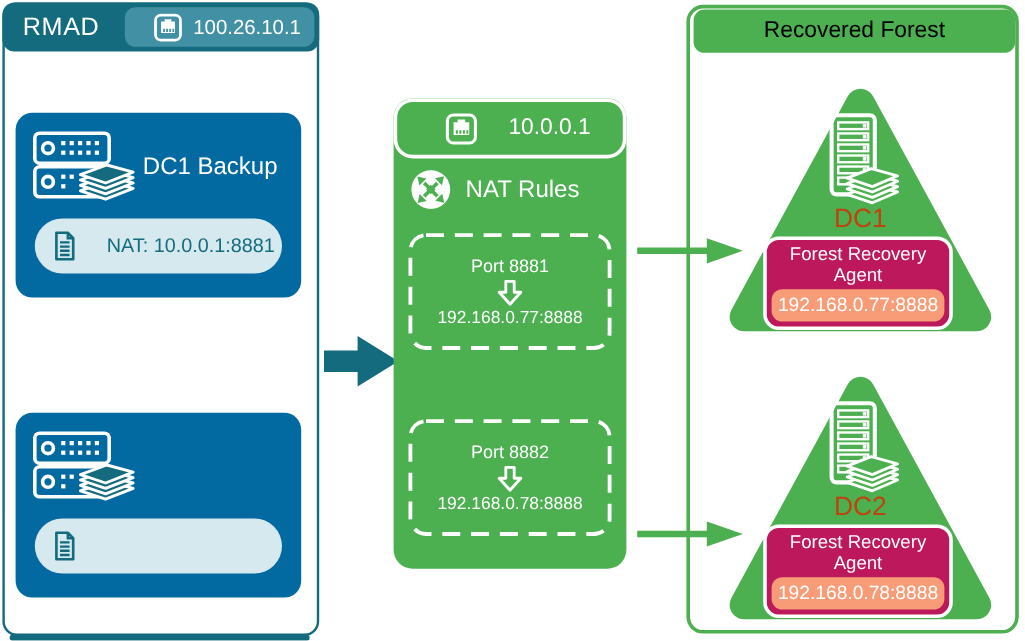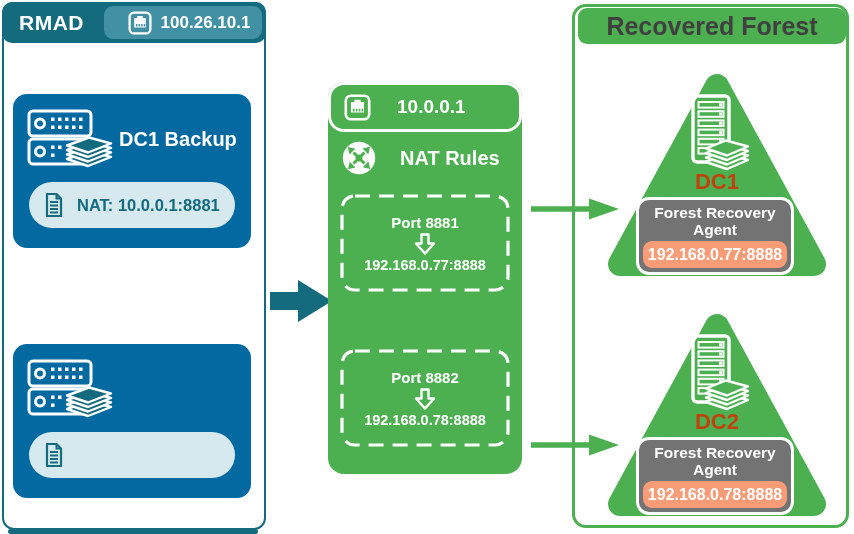--- a/index.html
+++ b/index.html
@@ -1,74 +1,74 @@
 <!DOCTYPE html>
 <html><head>
 <meta charset="utf-8">
 <style>
   html,body{margin:0;padding:0;background:#fff;}
   .canvas{position:relative;width:854px;height:534px;background:#fff;overflow:hidden;
-          font-family:"Liberation Sans",sans-serif;font-weight:bold;}
+          font-family:"Liberation Sans",sans-serif;font-weight:normal;}
   svg{display:block;}
 
   
   .lp{position:absolute;left:2px;top:2px;width:260px;height:524px;
       border:2px solid #146b7e;border-radius:12px;background:#fff;}
   .lp-header{position:absolute;left:2px;top:2px;width:264px;height:41px;background:#146b7e;
       border-radius:10px;display:flex;align-items:center;}
   .lp-title{color:#fff;font-size:21px;margin-left:17px;letter-spacing:.5px;}
   .lp-badge{position:absolute;right:4px;top:4px;width:158px;height:33px;background:#4190a3;
-      border-radius:9px;display:flex;align-items:center;gap:9px;padding-left:12px;box-sizing:border-box;justify-content:center;}
+      border-radius:9px;display:flex;align-items:center;gap:9px;padding-left:24px;box-sizing:border-box;}
   .lp-badge span{color:#fff;font-size:17px;}
 
   .srv{position:absolute;left:13px;width:238px;height:154px;background:#0369a1;border-radius:14px;}
   .srv.s1{top:94px;} .srv.s2{top:344px;}
   .rack{position:absolute;left:14px;top:14px;}
   .srv-label{position:absolute;left:106px;top:14px;right:6px;height:62px;display:flex;
       align-items:center;color:#fff;font-size:20px;}
   .pill{position:absolute;left:16px;top:88px;width:206px;height:46px;background:#d5e9ef;
-      border-radius:23px;display:flex;align-items:center;gap:12px;padding-left:14px;box-sizing:border-box;}
+      border-radius:23px;display:flex;align-items:center;gap:24px;padding-left:14px;box-sizing:border-box;}
   .pill span{color:#146b7e;font-size:16.5px;white-space:nowrap;}
   .lp-shadow{position:absolute;left:8px;top:529px;width:250px;height:5px;background:#146b7e;border-radius:3px;}
 
   
   .teal-arrow{position:absolute;left:270px;top:278px;}
 
   
   .np{position:absolute;left:328px;top:82px;width:194px;height:392px;background:#4caf50;border-radius:16px;}
   .np-ip{position:absolute;left:328px;top:82px;width:194px;height:50px;border:3.5px solid #fff;
-      border-radius:16px;box-sizing:border-box;display:flex;align-items:center;gap:26px;padding-left:13px;}
+      border-radius:16px;box-sizing:border-box;display:flex;align-items:center;gap:26px;padding-left:13px;justify-content:center;}
   .np-ip span{color:#fff;font-size:19px;}
-  .np-title-row{position:absolute;left:342px;top:141px;height:34px;display:flex;align-items:center;gap:24px;}
+  .np-title-row{position:absolute;left:342px;top:141px;height:34px;display:flex;align-items:center;gap:12px;}
   .np-title-row span{color:#fff;font-size:20px;}
   .rule{position:absolute;left:340px;width:170px;height:98px;}
   .rule.r1{top:194px;} .rule.r2{top:349px;}
   .rule .dash{position:absolute;left:0;top:0;}
   .rule-content{position:absolute;inset:0;display:flex;flex-direction:column;align-items:center;
       justify-content:center;gap:2px;color:#fff;}
   .rule-port{font-size:15px;}
   .rule-target{font-size:14.5px;}
 
   
   .green-arrow{position:absolute;z-index:6;}
   .green-arrow.a1{left:528px;top:196px;} .green-arrow.a2{left:528px;top:432px;}
 
   
   .fp{position:absolute;left:572px;top:4px;width:277px;height:524px;border:3px solid #4caf50;
       border-radius:14px;background:#fff;box-sizing:border-box;}
   .fp-header{position:absolute;left:578px;top:8px;width:268px;height:36px;background:#4caf50;
       border-radius:9px;display:flex;align-items:center;justify-content:center;}
-  .fp-header span{color:#404040;font-size:25px;}
+  .fp-header span{color:#000000;font-size:19px;}
   .tri{position:absolute;left:600px;}
   .tri.t1{top:56px;} .tri.t2{top:296px;}
   .tower{position:absolute;left:676px;z-index:2;}
   .tower.t1{top:94px;} .tower.t2{top:334px;}
   .dc-label{position:absolute;left:600px;width:234px;text-align:center;color:#c2410c;font-size:22px;z-index:2;}
   .dc-label.t1{top:169px;} .dc-label.t2{top:409px;}
-  .fra{position:absolute;left:636px;width:158px;height:78px;background:#737373;border:3px solid #fff;
+  .fra{position:absolute;left:636px;width:158px;height:78px;background:#be185d;border:3px solid #fff;
       border-radius:13px;box-sizing:border-box;z-index:3;}
   .fra.t1{top:197px;} .fra.t2{top:437px;}
   .fra-title{position:absolute;left:0;right:0;top:4px;text-align:center;color:#fff;font-size:15.5px;line-height:1.12;}
   .fra-ip{position:absolute;left:4px;right:4px;bottom:4px;height:27px;background:#f89c78;border-radius:9px;
       display:flex;align-items:center;justify-content:center;color:#fff;font-size:16px;}
 </style>
 </head>
 <body>
 
 <div class="canvas">

